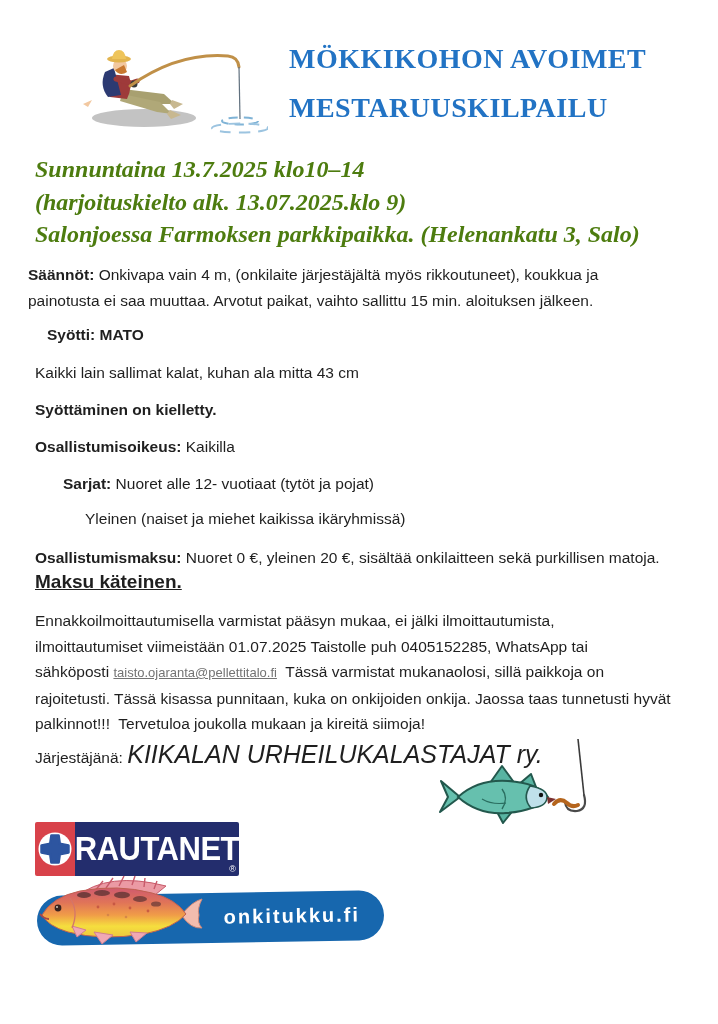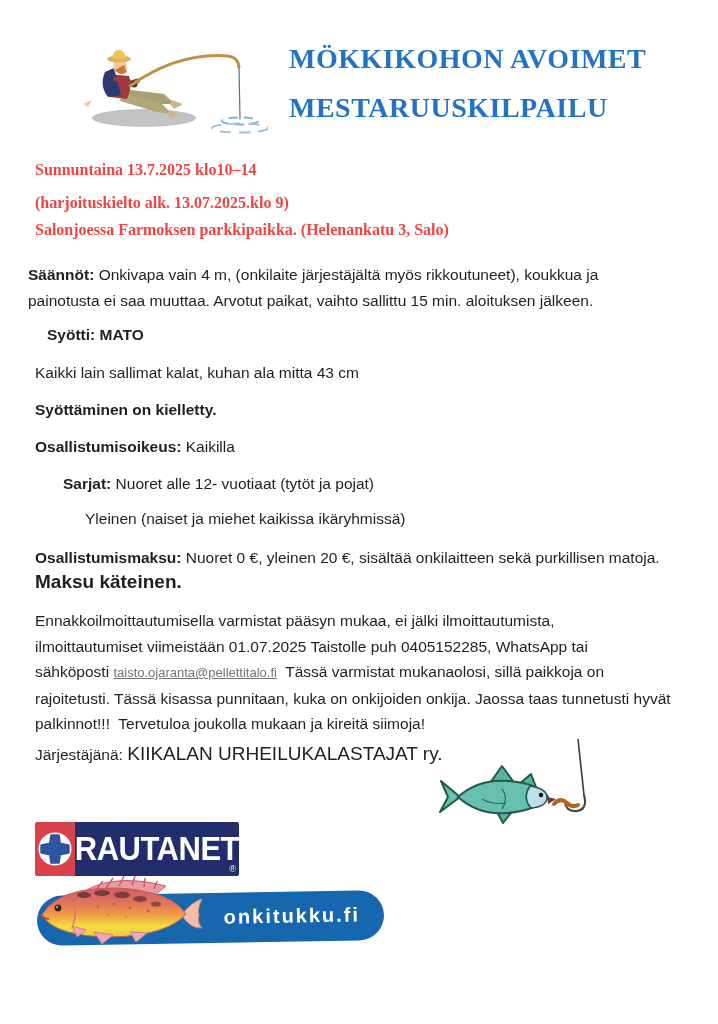--- a/index.html
+++ b/index.html
@@ -3,41 +3,41 @@
 <meta charset="utf-8">
 <style>
   html,body{margin:0;padding:0;background:#e8e8e8;}
   .page{position:relative;width:718px;height:1024px;background:#ffffff;overflow:hidden;
         font-family:"Liberation Sans",sans-serif;color:#1f1f1f;}
   .abs{position:absolute;}
 
   
   .title{left:289px;top:34px;width:420px;font-family:"Liberation Serif",serif;
          font-weight:bold;font-size:28px;line-height:49px;color:#2273c4;letter-spacing:.5px;}
-  .bluehead{font-family:"Liberation Serif",serif;font-weight:bold;font-size:16px;color:#ef4444;}
+  .bluehead{font-family:"Liberation Serif",serif;font-weight:bold;font-size:24px;color:#4d7c0f;font-style:italic;}
   .when{left:35px;top:153px;line-height:33px;}
   .where{left:35px;top:221px;}
 
   
   .body{font-size:15.5px;line-height:26px;}
   .line{white-space:pre;}
   .lbl{font-weight:bold;}
   .rules-para{left:28px;top:262px;}
   .bait-line{left:35px;top:322px;font-weight:bold;margin-left:12px;}
   .fish-line{left:35px;top:360px;}
   .feed-line{left:35px;top:397px;font-weight:bold;}
   .elig-line{left:35px;top:434px;}
   .series-line{left:35px;top:471px;margin-left:28px;}
   .series2-line{left:85px;top:506px;}
   .fee-para{left:35px;top:545px;}
-  .pay-line{left:35px;top:569px;font-size:19px;font-weight:bold;}
+  .pay-line{left:35px;top:569px;font-size:19px;font-weight:bold;text-decoration:underline;}
   .reg-para{left:35px;top:608px;line-height:25.5px;}
   .email{color:#737373;font-size:13px;cursor:pointer;}
   .org-line{left:35px;top:741px;}
-  .org-name{font-size:19px;}
+  .org-name{font-size:25px;font-style:italic;}
 
   
   .fisherman{left:78px;top:44px;}
   .fishhook{left:438px;top:737px;}
 
   
   .rautanet{left:35px;top:822px;width:204px;height:54px;display:flex;border-radius:2px;overflow:hidden;}
   .rn-red{width:48px;background:#d8424a;display:flex;align-items:center;justify-content:center;}
   .rn-navy{flex:1;background:#232d6d;color:#fff;display:flex;align-items:center;justify-content:center;position:relative;}
   .rn-text{font-weight:bold;font-size:31px;letter-spacing:-.5px;transform:scaleY(1.1);}

